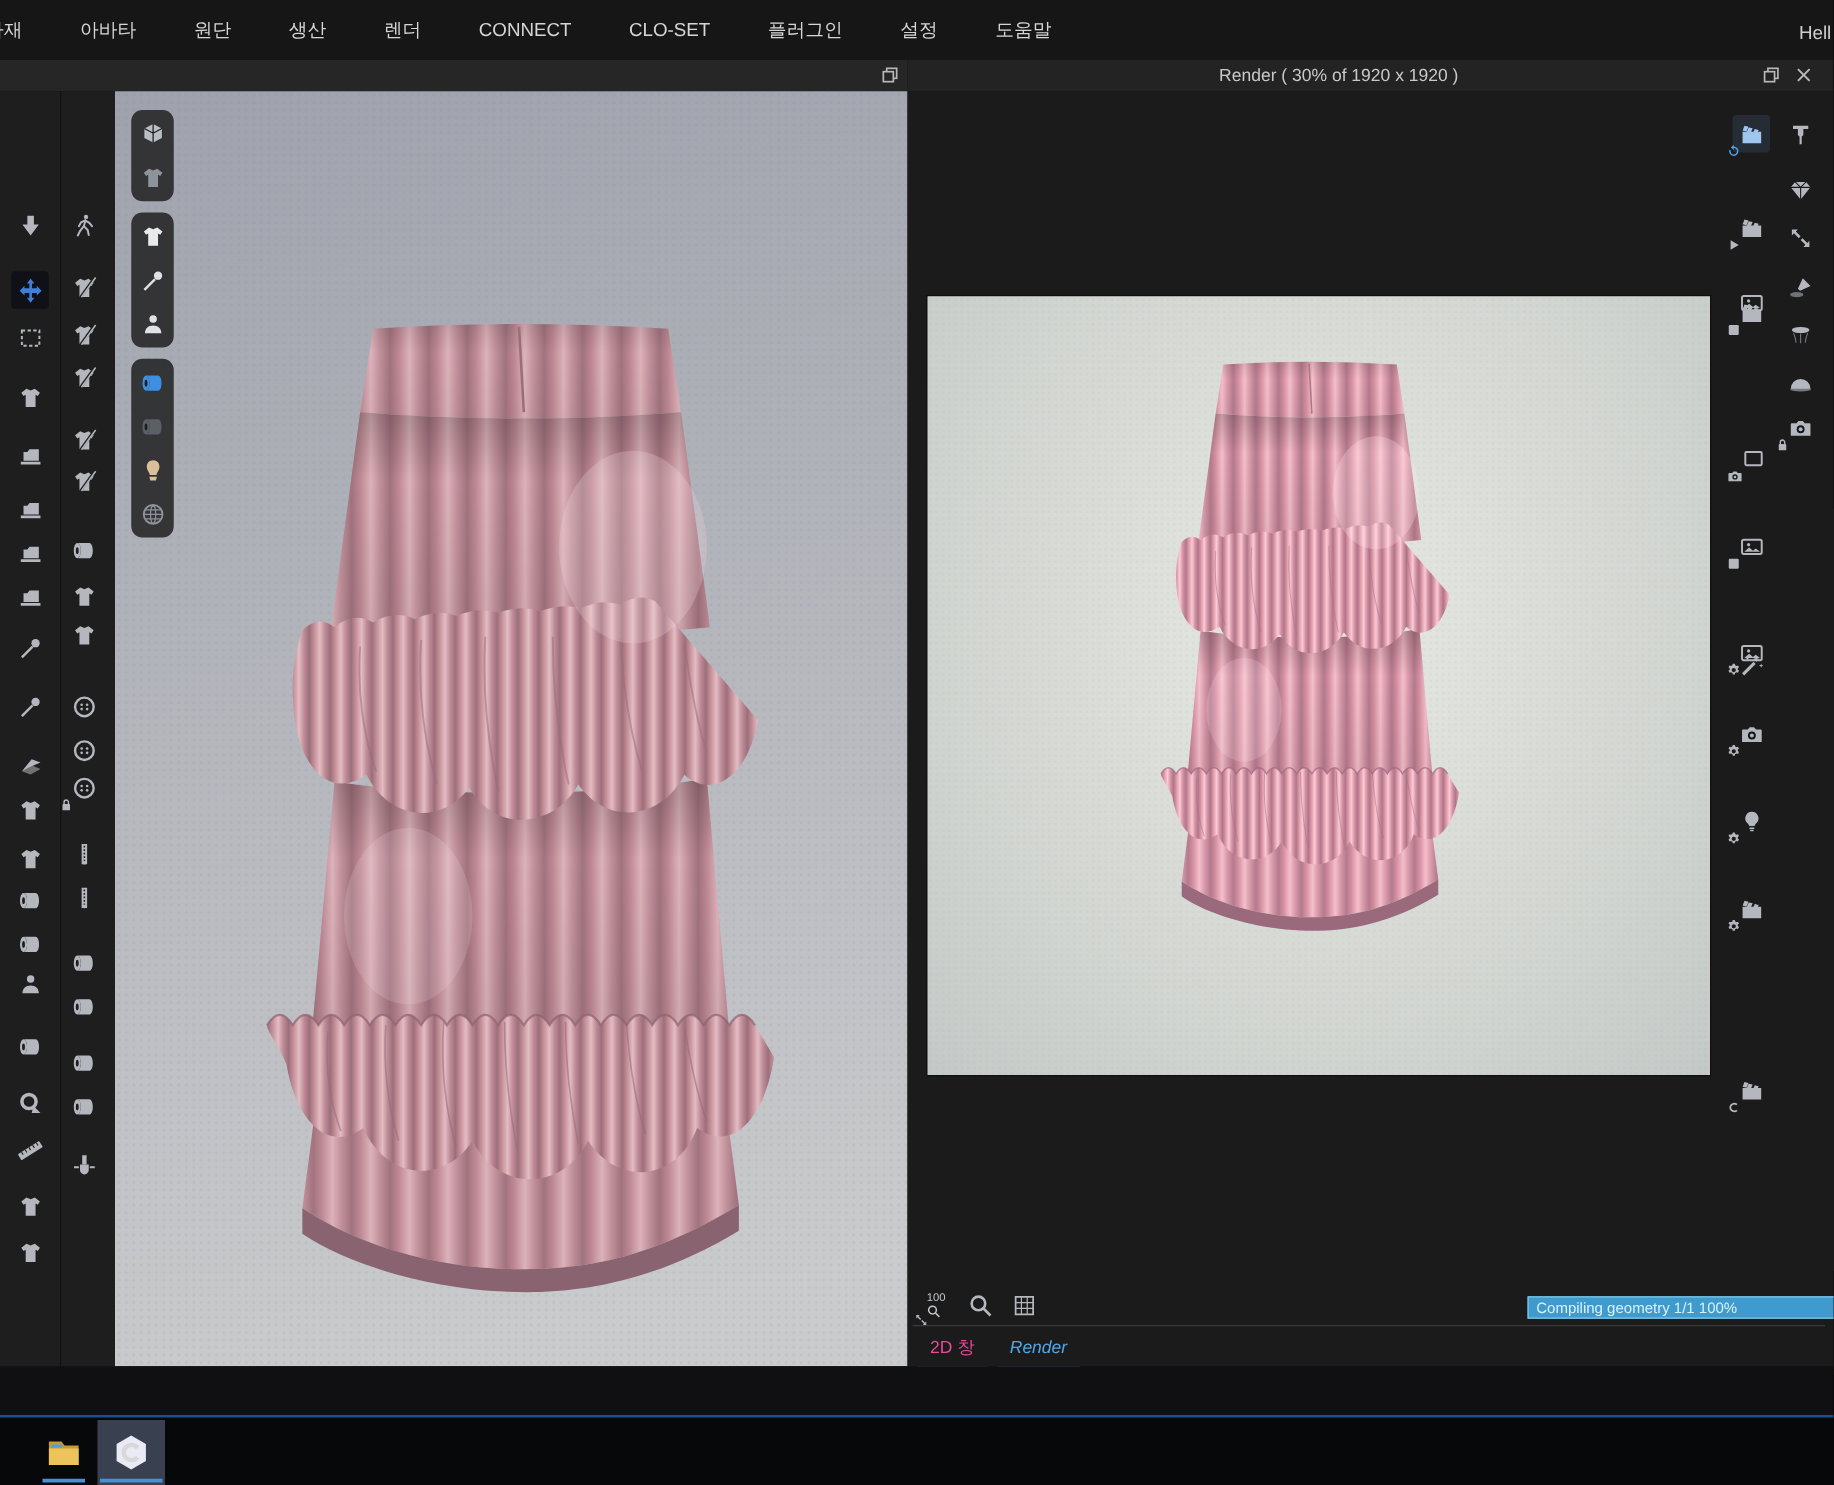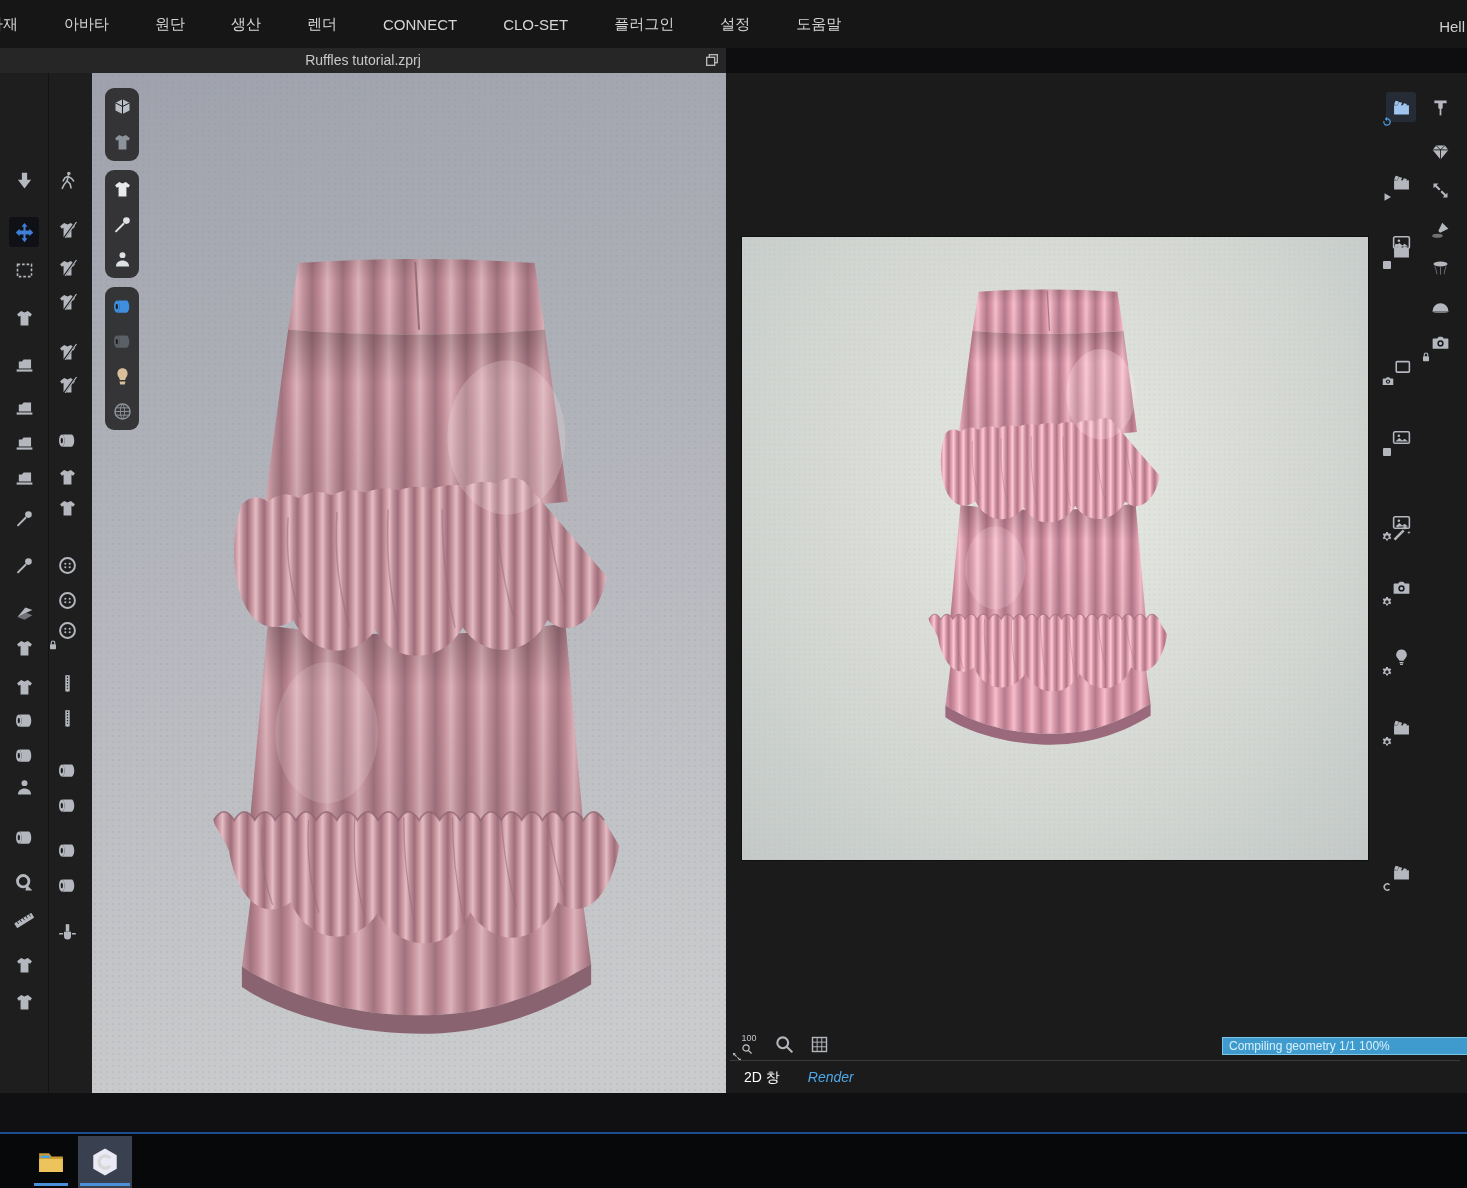--- a/index.html
+++ b/index.html
@@ -51,21 +51,21 @@
     box-shadow:0 0 0 1px #101010;overflow:hidden;}
   .rbot{position:absolute;left:10px;top:958px;height:26px;display:flex;gap:9px;align-items:center;color:#c2c6cb;}
   .rbot .ti{position:static;width:26px;height:26px;}
   .z100{display:flex;flex-direction:column;align-items:flex-start;line-height:1;font-size:9px;color:#c2c6cb;}
   .z100 svg{width:12px;height:12px;margin-top:0;}
   .progress{position:absolute;left:456px;top:964px;width:273px;height:16px;background:#3f9bce;
     border:1px solid #7cc7e8;font-size:12px;color:#d9f1fb;display:flex;align-items:center;padding-left:6px;
     white-space:nowrap;overflow:hidden;margin-left:40px;}
   .tabline{position:absolute;left:4px;top:987px;width:730px;height:1px;background:#3a3a3a;}
   .tabs{position:absolute;left:8px;top:990px;height:33px;display:flex;gap:8px;font-size:14px;}
-  .tab{padding:6px 10px 5px 10px;color:#ffffff;border-bottom:3px solid #555;cursor:pointer;}
+  .tab{padding:6px 10px 5px 10px;color:#ec4899;border-bottom:3px solid #555;cursor:pointer;}
   .tab.active{color:#4fa8e8;border-bottom:3px solid #3a86d8;font-style:italic;}
   
   .rtool1{position:absolute;left:1384px;top:73px;width:34px;height:700px;}
   .rtool2{position:absolute;left:1423px;top:73px;width:38px;height:700px;}
   .rtool1 .ti,.rtool2 .ti{left:2px;}
   .rtool1 .ti.sel{background:#262c35;color:#9fc6ee;}
   
   .strip{position:absolute;left:0;top:1093px;width:1467px;height:39px;background:#101012;}
   .taskbar{position:absolute;left:0;top:1132px;width:1467px;height:56px;background:#07080a;
     border-top:2px solid #1c4f8f;display:flex;align-items:center;}
@@ -325,25 +325,38 @@
     <span class="mitem">렌더</span>
     <span class="mitem">CONNECT</span>
     <span class="mitem">CLO-SET</span>
     <span class="mitem">플러그인</span>
     <span class="mitem">설정</span>
     <span class="mitem">도움말</span>
   </div>
   <span class="account">Hell</span>
 
   <div class="tbar left">
-    <span class="ttl">Ruffles tutorial.zprj</span>
     <span class="winbtn" style="right:6px;">
       <svg viewBox="0 0 24 24">
           <rect x="8" y="4" width="12" height="12" fill="none" stroke="currentColor" stroke-width="2"></rect>
           <rect x="4" y="8" width="12" height="12" fill="#262626" stroke="currentColor" stroke-width="2"></rect>
+        </svg>
+    </span>
+  </div>
+  <div class="tbar right">
+    <span class="ttl" style="left:0;width:690px;">Render ( 30% of 1920 x 1920 )</span>
+    <span class="winbtn" style="right:42px;">
+      <svg viewBox="0 0 24 24">
+          <rect x="8" y="4" width="12" height="12" fill="none" stroke="currentColor" stroke-width="2"></rect>
+          <rect x="4" y="8" width="12" height="12" fill="#232323" stroke="currentColor" stroke-width="2"></rect>
+        </svg>
+    </span>
+    <span class="winbtn" style="right:16px;">
+      <svg viewBox="0 0 24 24">
+          <path d="M5 5 19 19M19 5 5 19" stroke="currentColor" stroke-width="2.4" fill="none"></path>
         </svg>
     </span>
   </div>
 
   <div class="ltool">
     <div class="sep"></div>
     <div class="col1">
       <span class="ti" style="top:92px">
           <svg>
             <use href="#s-dl"></use>

